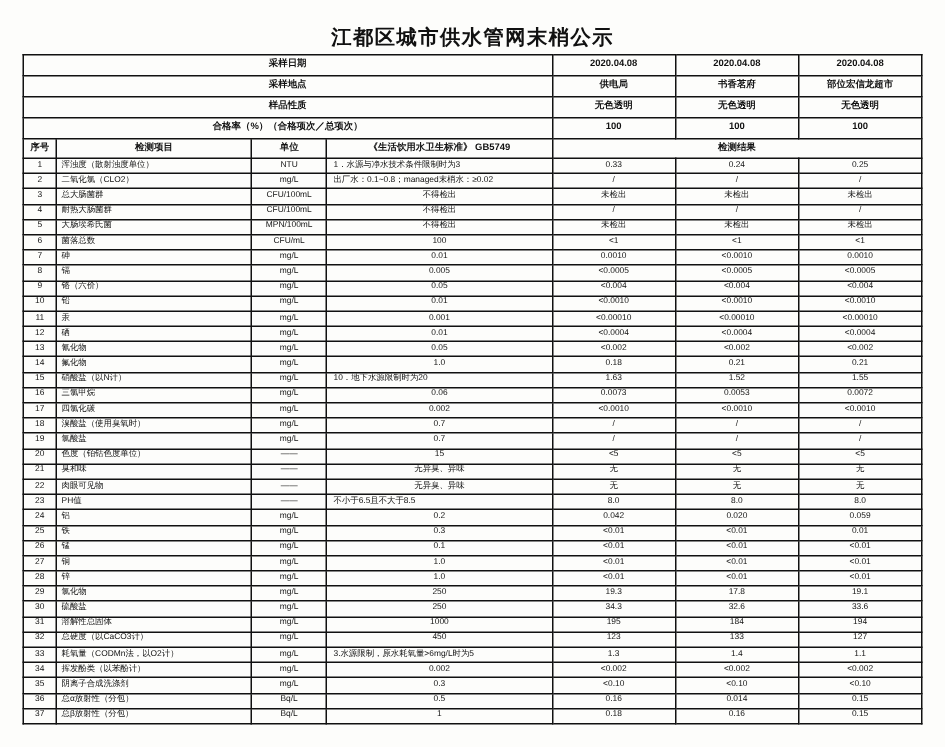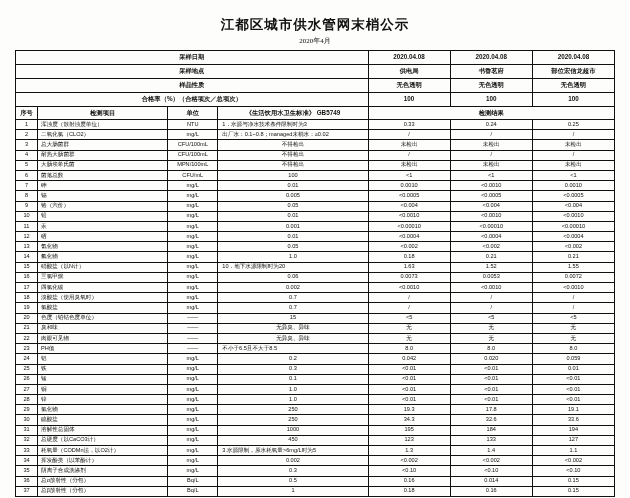--- a/index.html
+++ b/index.html
@@ -64,21 +64,20 @@
   .c-unit{width:50px;}
   .c-std{width:150px;}
   .c-res{width:82px;}
   .std-left{text-align:left;padding-left:4px;}
 </style>
 </head>
 <body>
 
 <div class="page">
   <div class="title">江都区城市供水管网末梢公示</div>
-  <div class="subtitle">2020年4月</div>
 
   <table>
     <colgroup>
       <col class="c-no">
         <col class="c-item">
         <col class="c-unit">
         <col class="c-std">
       <col class="c-res">
         <col class="c-res">
         <col class="c-res">

